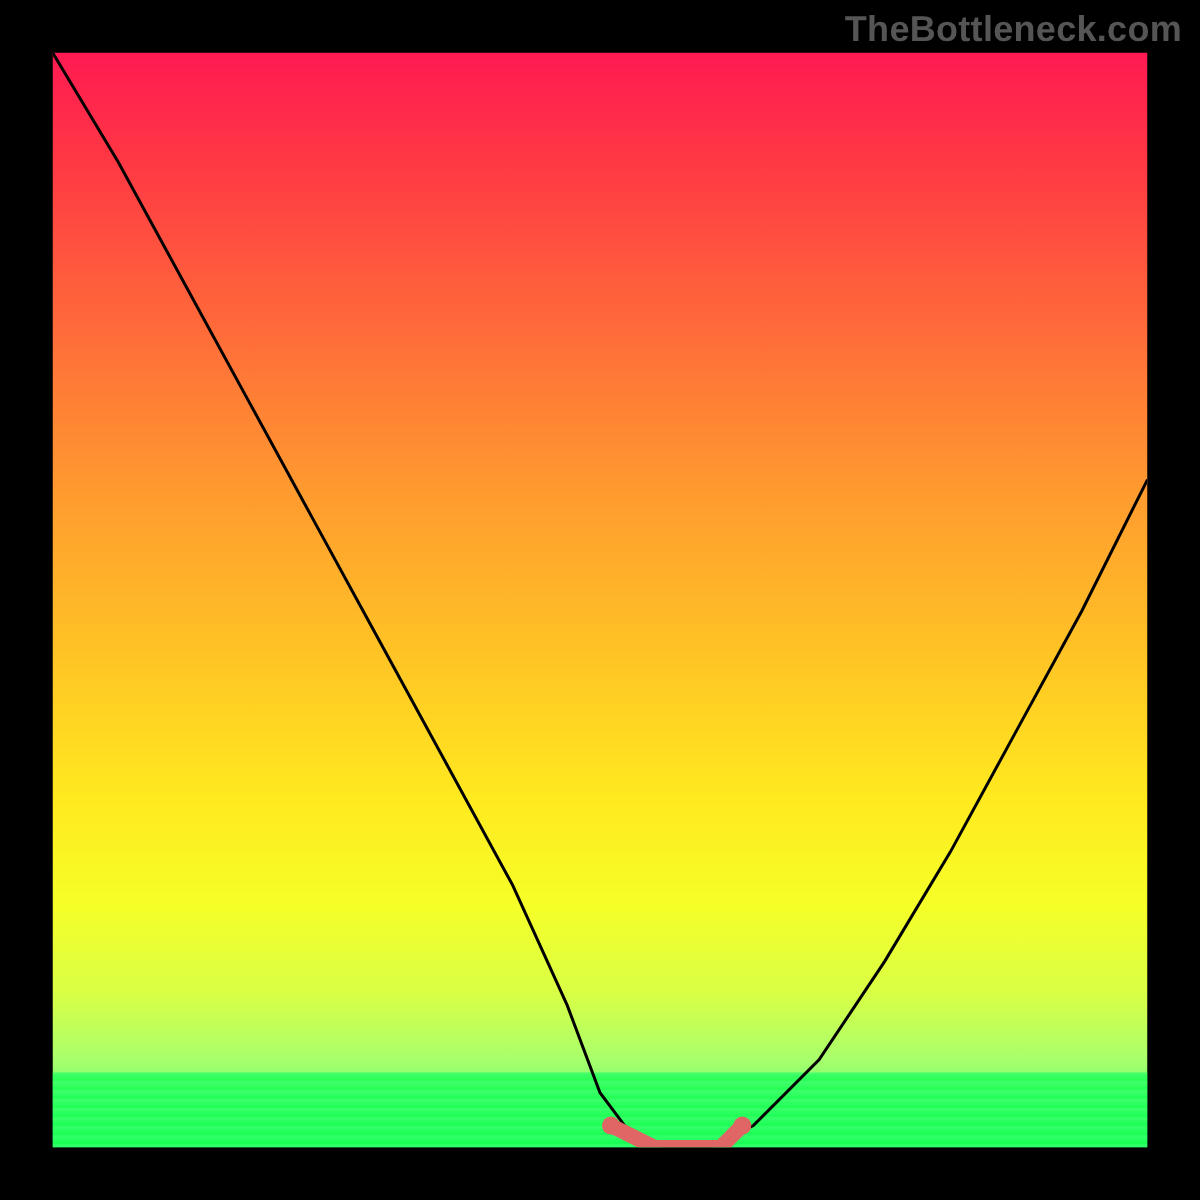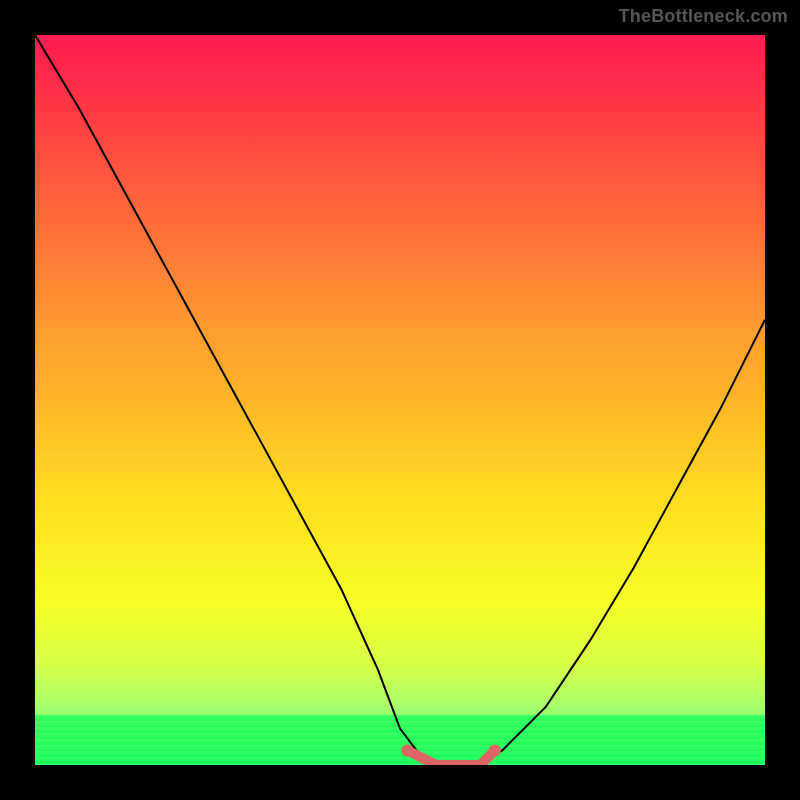--- a/index.html
+++ b/index.html
@@ -15,21 +15,21 @@
     position: relative;
     width: 800px;
     height: 800px;
     background: #000;
   }
   .watermark {
     position: absolute;
     top: 6px;
     right: 12px;
     color: #555;
-    font-size: 18px;
+    font-size: 24px;
     font-weight: 600;
     letter-spacing: 0.2px;
     z-index: 10;
   }
   .plot {
     position: absolute;
     left: 35px;
     top: 35px;
     width: 730px;
     height: 730px;

